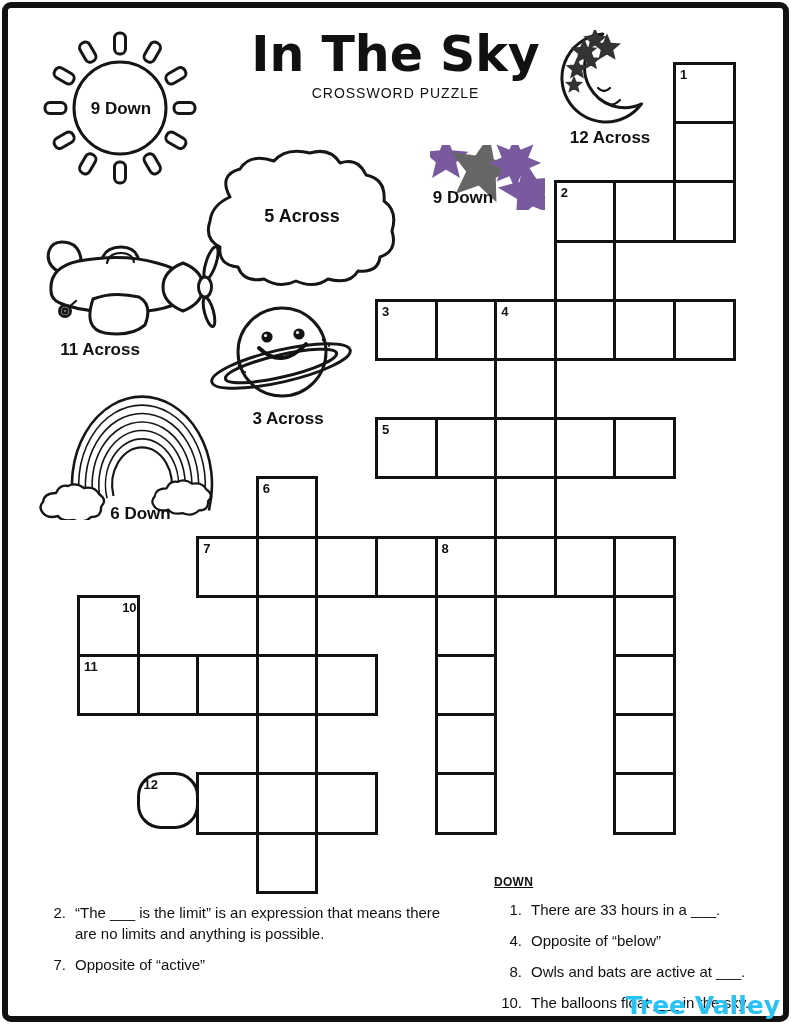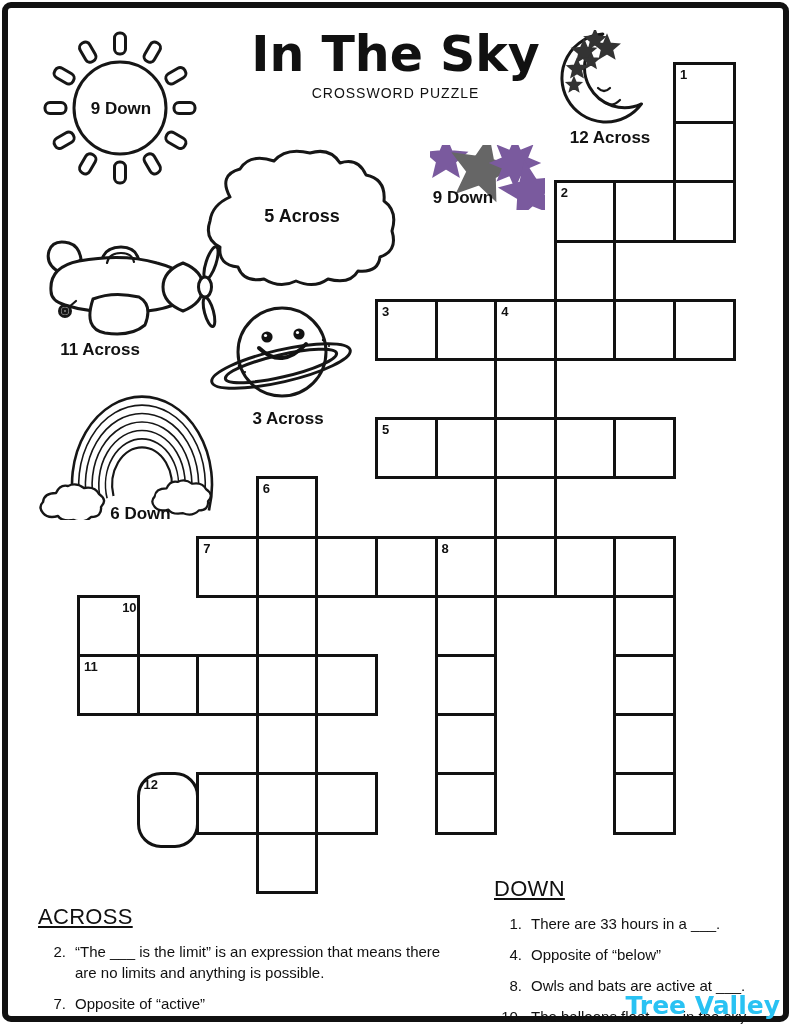--- a/index.html
+++ b/index.html
@@ -7,21 +7,21 @@
          font-family:"Liberation Sans","DejaVu Sans",sans-serif;color:#111;}
   .page-border{position:absolute;inset:2px;border:6px solid #111;border-radius:9px;pointer-events:none;}
   .abs{position:absolute;}
   .title{top:26px;left:0;width:100%;text-align:center;font-family:"DejaVu Sans",sans-serif;
          font-weight:800;font-size:49px;letter-spacing:0px;}
   .subtitle{top:85px;left:0;width:100%;text-align:center;font-size:14px;letter-spacing:1px;}
   .ill-label{font-weight:bold;font-size:17px;text-align:center;white-space:nowrap;}
   .cell{position:absolute;box-sizing:border-box;border:3px solid #121212;background:#fff;}
   .cell b{display:block;font-size:13px;font-weight:bold;line-height:1;padding:3px 0 0 4px;}
   .clues{line-height:1.4;}
-  .clue-header{font-size:22px;font-weight:normal;text-decoration:underline;letter-spacing:.3px;margin-bottom:8px;}
+  .clue-header{font-size:12px;font-weight:bold;text-decoration:underline;letter-spacing:.3px;margin-bottom:8px;}
   .clue-row{display:flex;margin-bottom:10px;font-size:15px;}
   .clue-num{flex:0 0 28px;text-align:right;margin-right:9px;}
   .clue-text{flex:1;}
   .brand{font-family:"DejaVu Sans",sans-serif;font-weight:800;font-size:25px;text-align:right;}
   svg{display:block;}
   svg .ln{fill:#fff;stroke:#161616;stroke-width:3;stroke-linejoin:round;stroke-linecap:round;}
   svg .thin{fill:none;stroke:#161616;stroke-width:2.2;stroke-linecap:round;}
 </style>
 </head>
 <body>
@@ -192,33 +192,32 @@
       </div>
       <div class="cell" style="left: 136.6px; top: 654px; width: 62.6px; height: 62.2px;"></div>
       <div class="cell" style="left: 196.2px; top: 654px; width: 62.6px; height: 62.2px;"></div>
       <div class="cell" style="left: 255.8px; top: 654px; width: 62.6px; height: 62.2px;"></div>
       <div class="cell" style="left: 315.4px; top: 654px; width: 62.6px; height: 62.2px;"></div>
       <div class="cell" style="left: 434.6px; top: 654px; width: 62.6px; height: 62.2px;"></div>
       <div class="cell" style="left: 613.4px; top: 654px; width: 62.6px; height: 62.2px;"></div>
       <div class="cell" style="left: 255.8px; top: 713.2px; width: 62.6px; height: 62.2px;"></div>
       <div class="cell" style="left: 434.6px; top: 713.2px; width: 62.6px; height: 62.2px;"></div>
       <div class="cell" style="left: 613.4px; top: 713.2px; width: 62.6px; height: 62.2px;"></div>
-      <div class="cell" style="left: 136.6px; top: 772.4px; width: 62.6px; height: 76px; border-radius: 24px;">
+      <div class="cell" style="left: 136.6px; top: 772.4px; width: 62.6px; height: 57px; border-radius: 24px;">
         <b>12</b>
       </div>
       <div class="cell" style="left: 196.2px; top: 772.4px; width: 62.6px; height: 62.2px;"></div>
       <div class="cell" style="left: 255.8px; top: 772.4px; width: 62.6px; height: 62.2px;"></div>
       <div class="cell" style="left: 315.4px; top: 772.4px; width: 62.6px; height: 62.2px;"></div>
       <div class="cell" style="left: 434.6px; top: 772.4px; width: 62.6px; height: 62.2px;"></div>
       <div class="cell" style="left: 613.4px; top: 772.4px; width: 62.6px; height: 62.2px;"></div>
       <div class="cell" style="left: 255.8px; top: 831.6px; width: 62.6px; height: 62.2px;"></div>
     </div>
 
   <div class="abs clues" style="left:38px;top:902px;width:428px;">
-    <div class="clue-header">ACROSS</div>
     <div>
         <div class="clue-row">
           <span class="clue-num">2.</span>
           <span class="clue-text">“The ___ is the limit” is an expression that means there are no limits and anything is possible.</span>
         </div>
         <div class="clue-row">
           <span class="clue-num">7.</span>
           <span class="clue-text">Opposite of “active”</span>
         </div>
       </div>

